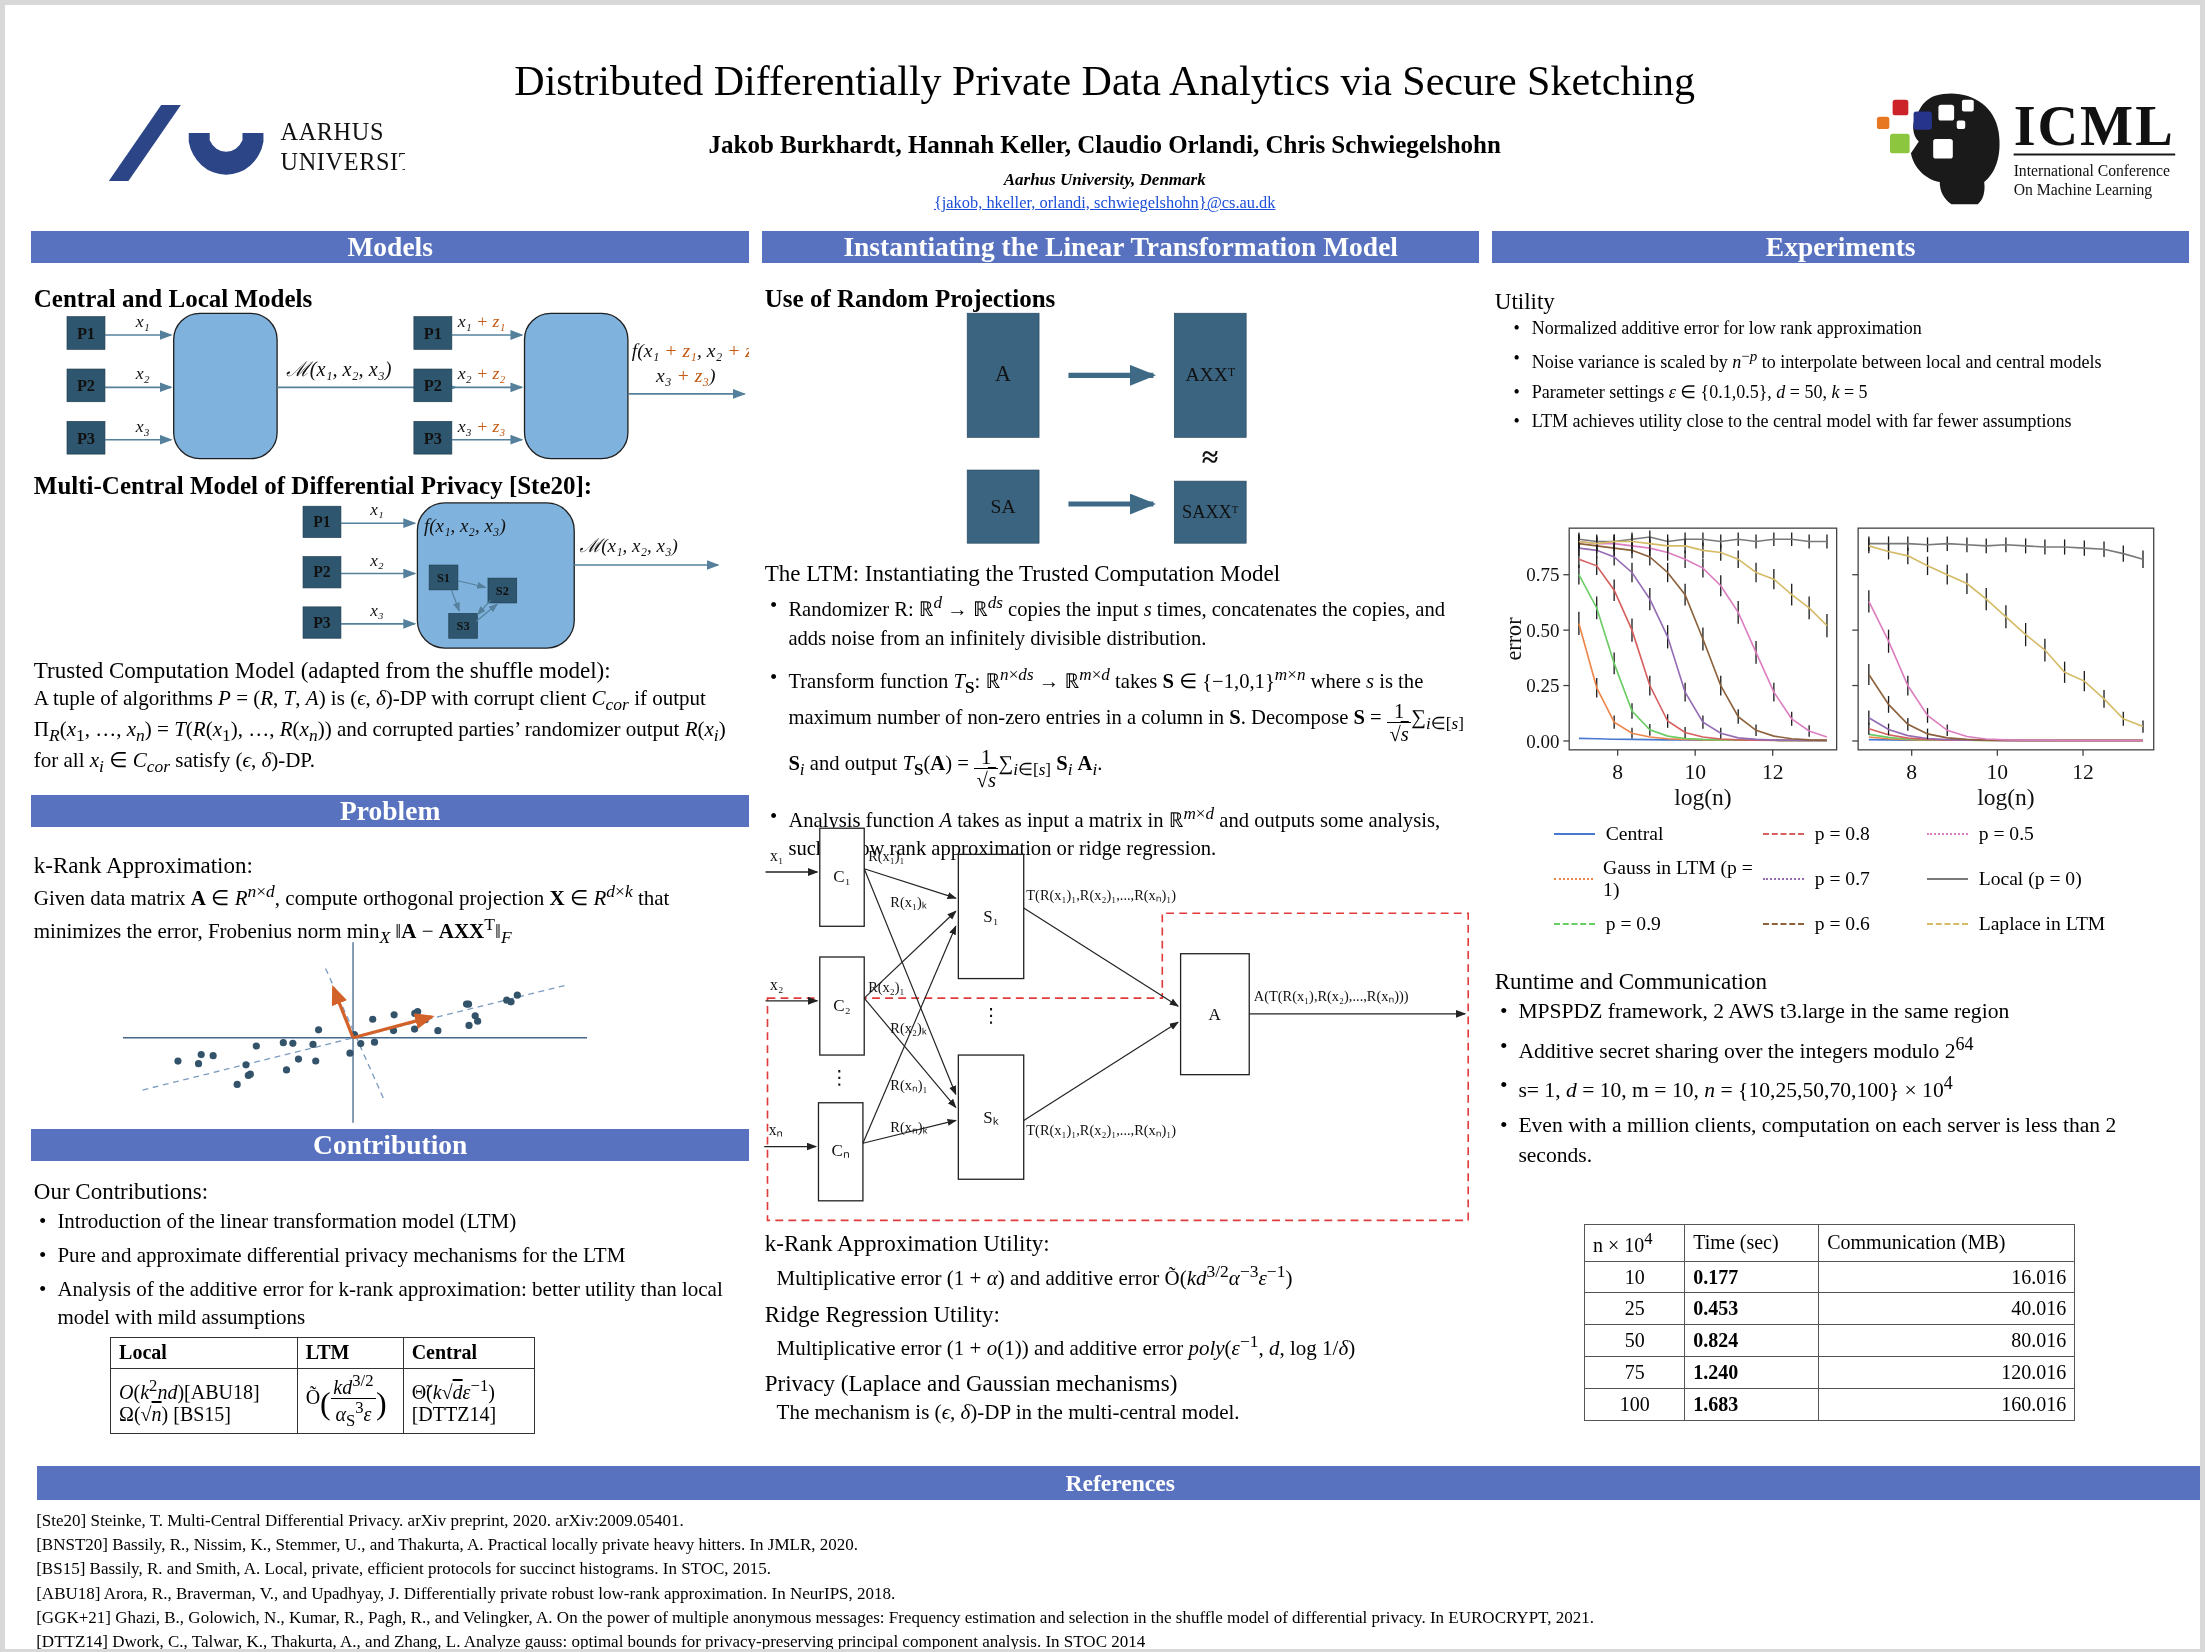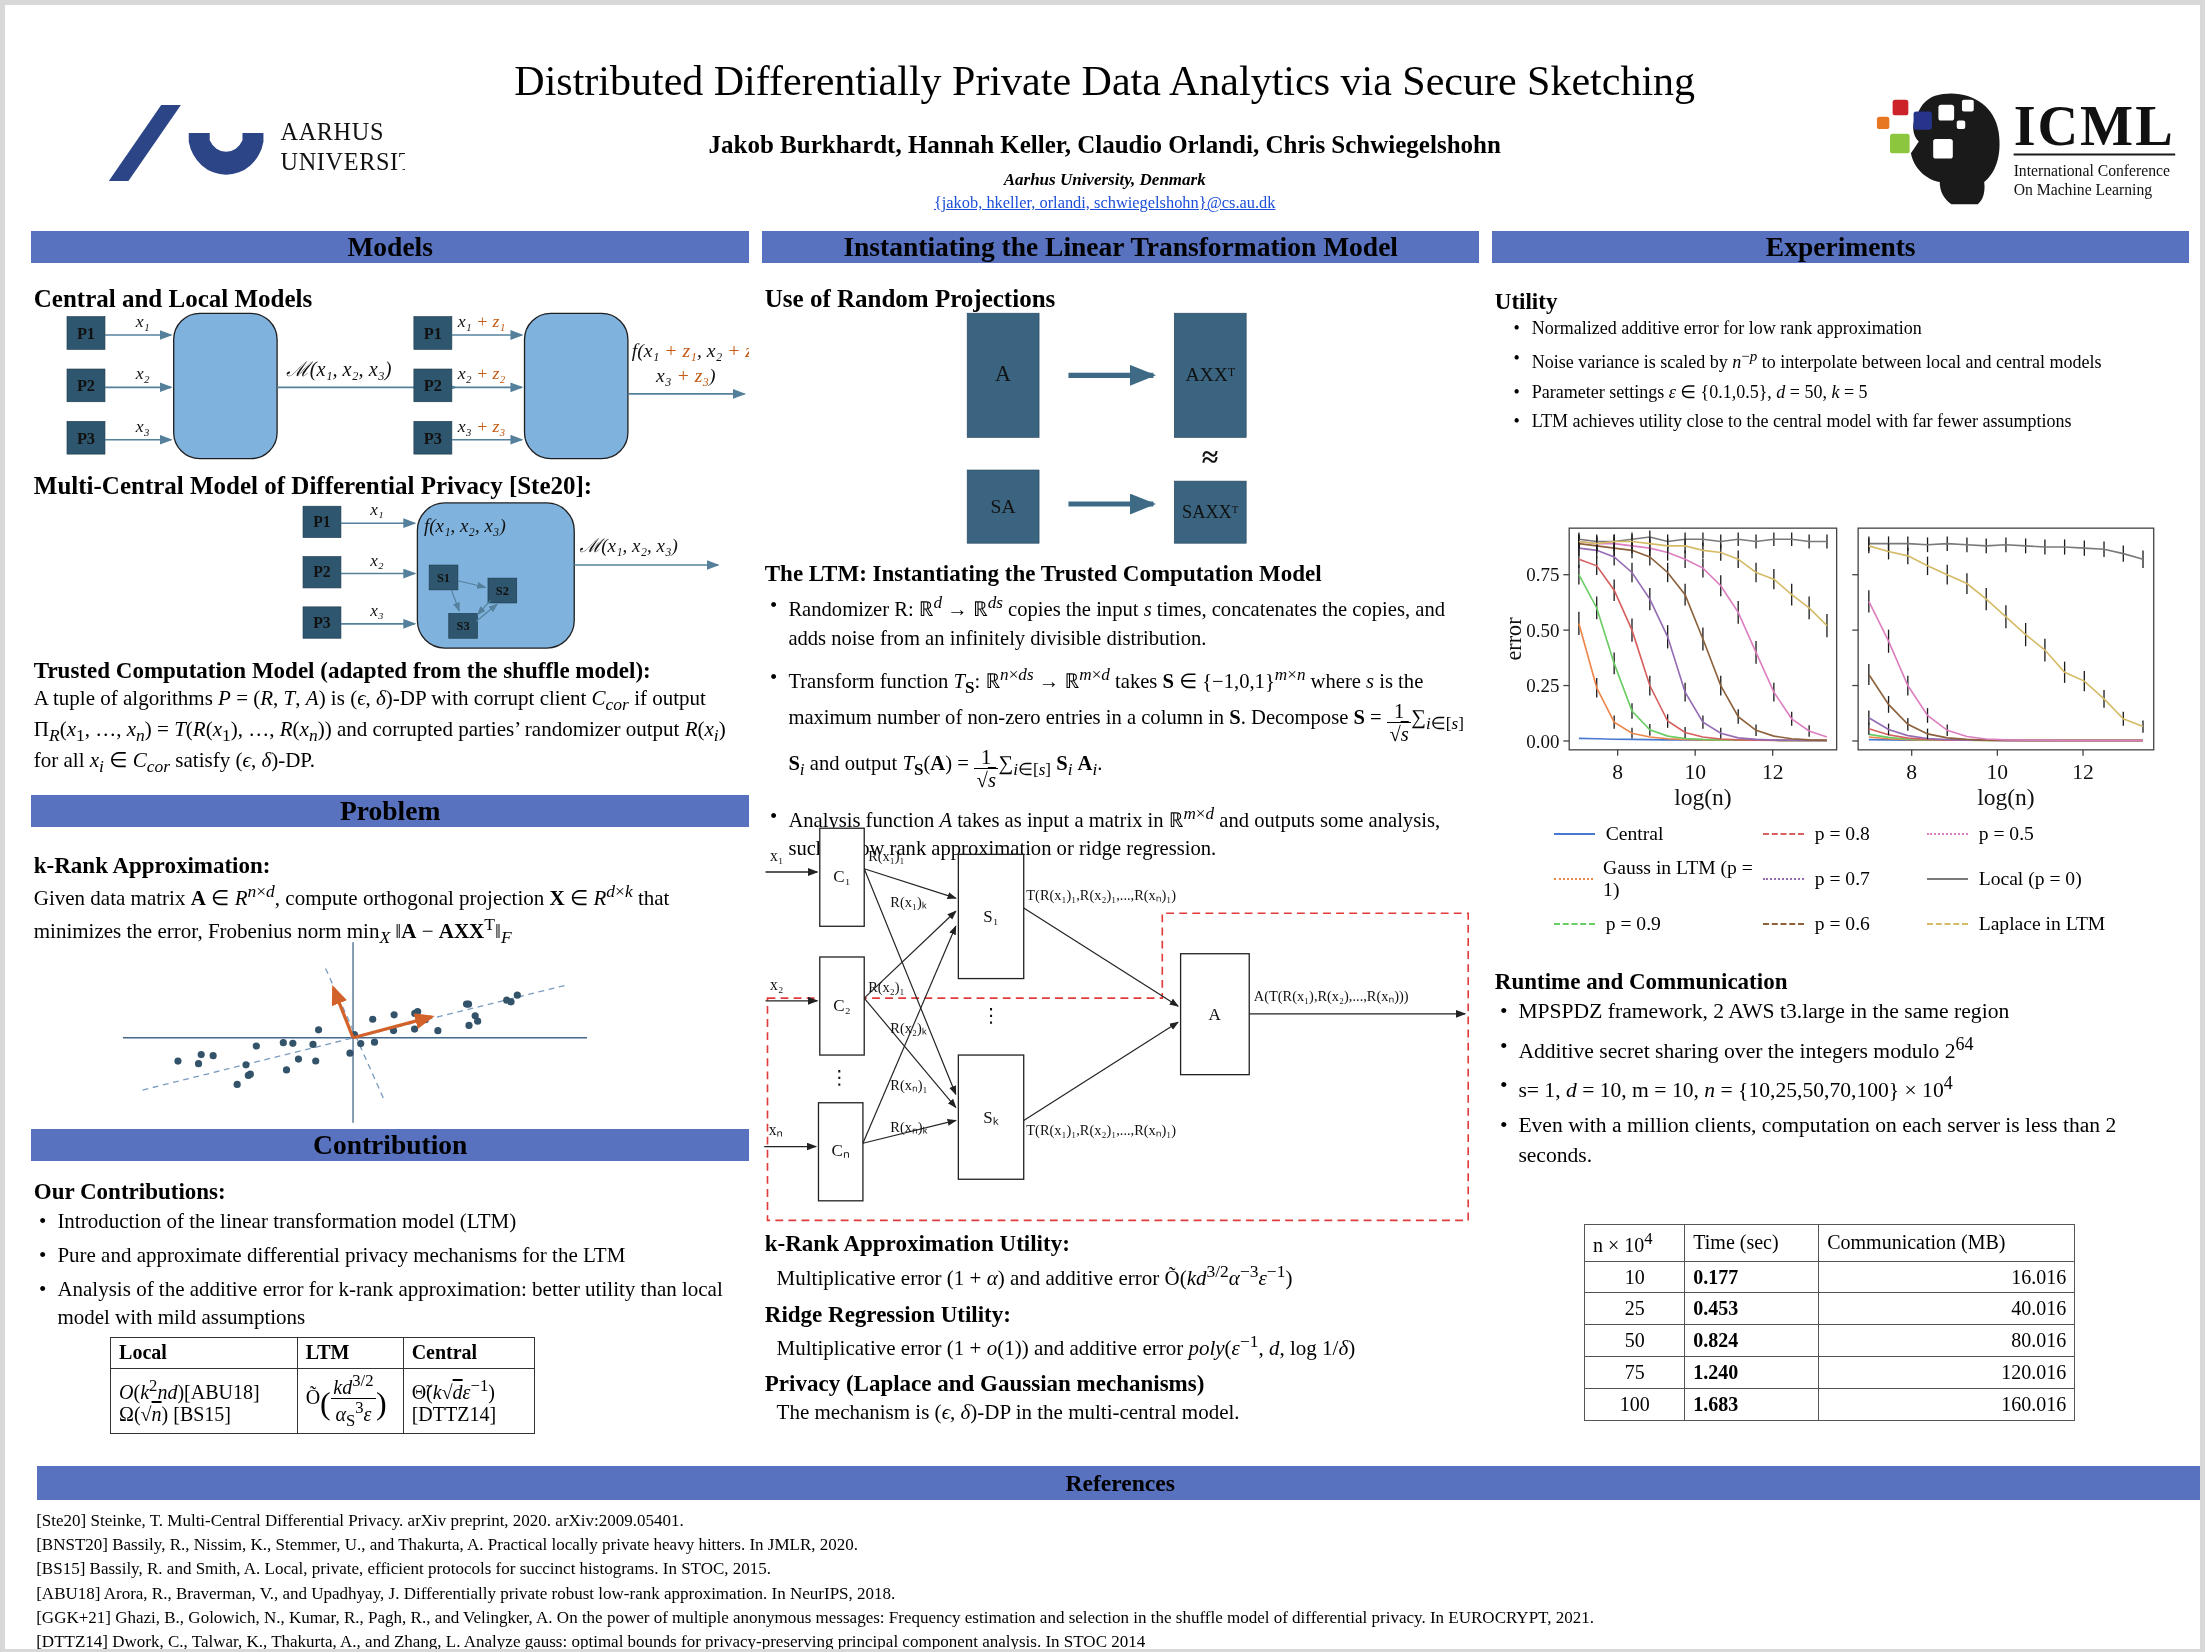--- a/index.html
+++ b/index.html
@@ -1,22 +1,22 @@
 <!DOCTYPE html>
 <html style="font-size:10.5px"><head>
 <meta charset="utf-8">
 <style>
   html,body{margin:0;padding:0;background:#d8d8d8;}
   .poster{position:absolute;left:5.2px;top:5.2px;width:2195px;height:1644px;background:#ffffff;
           font-family:"Liberation Serif", serif;color:#000;overflow:hidden;}
   .abs{position:absolute;}
-  .banner{background:#5872bf;color:#000000;font-weight:bold;font-size:27.5px;display:flex;
+  .banner{background:#5872bf;color:#ffffff;font-weight:bold;font-size:27.5px;display:flex;
           align-items:center;justify-content:center;font-family:"Liberation Serif",serif;}
   .h2{font-weight:bold;font-size:25px;}
-  .h3{font-weight:bold;font-size:23px;}
+  .h3{font-weight:normal;font-size:23px;}
   .bt{font-size:21px;line-height:1.36;}
   .li{position:relative;padding-left:23.6px;margin-bottom:5.2px;}
   .li::before{content:"•";position:absolute;left:5.2px;}
   .title{font-size:42px;text-align:center;}
   .authors{font-size:25px;font-weight:bold;text-align:center;}
   .affil{font-size:17px;font-style:italic;font-weight:bold;text-align:center;}
   .email{font-size:16.4px;text-align:center;}
   .email a{color:#1d4ed8;text-decoration:underline;}
   table{border-collapse:collapse;}
   .ctable th,.ctable td{border:1.3px solid #333;font-size:20px;padding:3.3px 7.9px;text-align:left;vertical-align:middle;}

